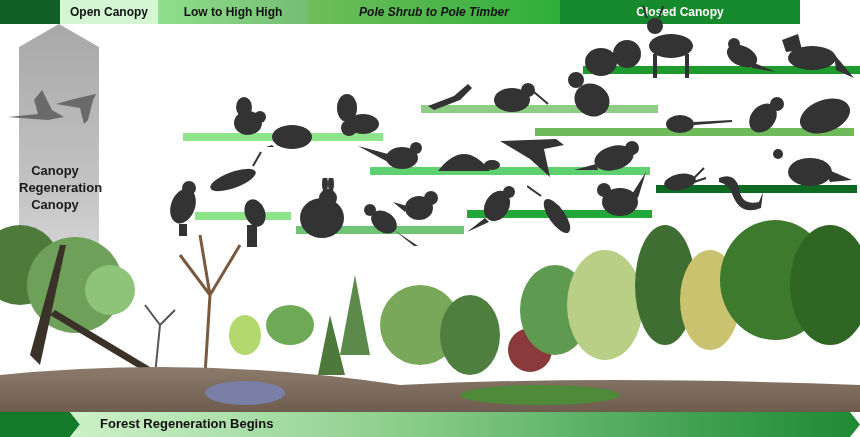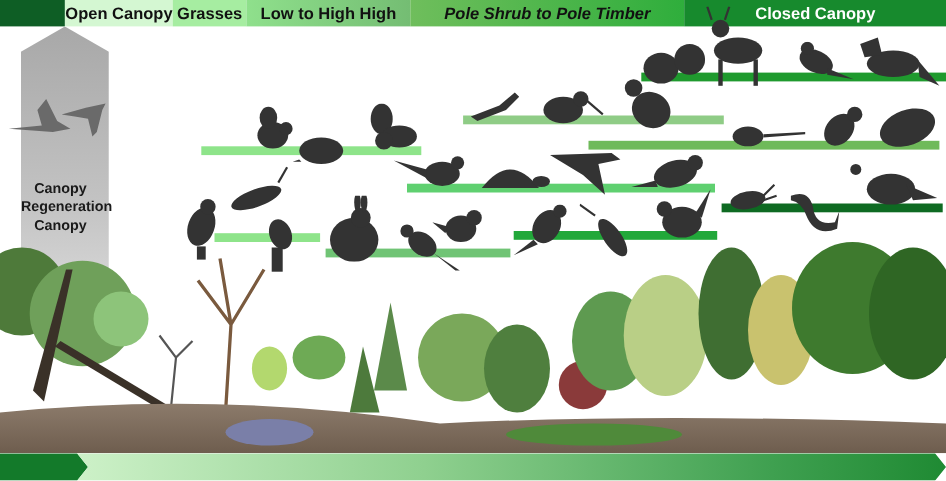--- a/index.html
+++ b/index.html
@@ -1,21 +1,21 @@
 <!DOCTYPE html>
 <html><head>
 <meta charset="utf-8">
 <style>
   * { box-sizing: border-box; margin: 0; padding: 0; }
   html, body { width: 860px; height: 437px; overflow: hidden; background: #ffffff; }
   body { position: relative; font-family: "Liberation Sans", sans-serif; }
 
   .top-bar { position: absolute; left: 0; top: 0; width: 860px; height: 24px; display: flex; }
   .seg { height: 24px; display: flex; align-items: center; justify-content: center;
-         font-weight: bold; font-size: 15px; white-space: nowrap; }
+         font-weight: bold; font-size: 12px; white-space: nowrap; }
   .seg-dark { background: #0e5e25; width: 60px; }
   .seg-open { background: #d4f7d2; width: 98px; color: #111; }
   .seg-grass { background: #a6eda1; width: 68px; color: #111; }
   .seg-shrub { background: linear-gradient(90deg,#8fe08c,#74bd73); width: 150px; color: #111; }
   .seg-pole { background: linear-gradient(90deg,#6fbe5c,#2fae3c); width: 252px; color: #111; font-style: italic; }
   .seg-closed { background: #178a2d; width: 240px; color: #ffffff; }
 
   .disturbance { position: absolute; left: 19px; top: 24px; width: 80px; height: 230px;
     background: linear-gradient(180deg,#a8a8a8 0%,#c3c3c3 70%,#d4d4d4 100%);
     clip-path: polygon(50% 0, 100% 10%, 100% 100%, 0 100%, 0 10%); }
@@ -34,21 +34,20 @@
     background: linear-gradient(90deg,#cdf1c8 0%,#8fd08f 40%,#3fa050 80%,#1f8a33 100%);
     clip-path: polygon(0 0, 780px 0, 790px 50%, 780px 100%, 0 100%, 10px 50%); }
   .bottom-label { position: absolute; left: 100px; top: 4px; font-weight: bold; font-size: 13px; color: #111; }
 </style>
 </head>
 <body>
 
 <div class="top-bar">
   <div class="seg seg-dark"></div>
   <div class="seg seg-open">Open Canopy</div>
-  <div class="seg seg-grass">Grasses</div>
   <div class="seg seg-shrub">Low to High High</div>
   <div class="seg seg-pole">Pole Shrub to Pole Timber</div>
   <div class="seg seg-closed">Closed Canopy</div>
 </div>
 
 <div class="disturbance"></div>
 <svg style="position:absolute;left:8px;top:90px" width="92" height="60">
   <path d="M48 14 L70 8 L88 4 L85 10 L80 30 L76 34 L72 18 L60 16 Z" fill="#6a6a6a"></path>
   <path d="M0 27 L30 24 L26 10 L34 0 L44 20 L56 27 L40 30 Z" fill="#6a6a6a"></path>
 </svg>
@@ -227,13 +226,14 @@
   <ellipse cx="775" cy="65" rx="55" ry="60" fill="#3e7a2e"></ellipse>
   <ellipse cx="830" cy="70" rx="40" ry="60" fill="#2f6624"></ellipse>
   <path d="M0 160 Q200 140 400 170 Q600 160 860 170 L860 197 L0 197Z" fill="url(#soil)"></path>
   <ellipse cx="245" cy="178" rx="40" ry="12" fill="#7a7fa8"></ellipse>
   <ellipse cx="540" cy="180" rx="80" ry="10" fill="#4f8a3a"></ellipse>
 </svg>
 
 <div class="bottom-bar">
   <div class="bottom-arrow-left"></div>
   <div class="bottom-arrow-main"></div>
+  <div class="bottom-label">Forest Regeneration Begins</div>
 </div>
 
 </body></html>

